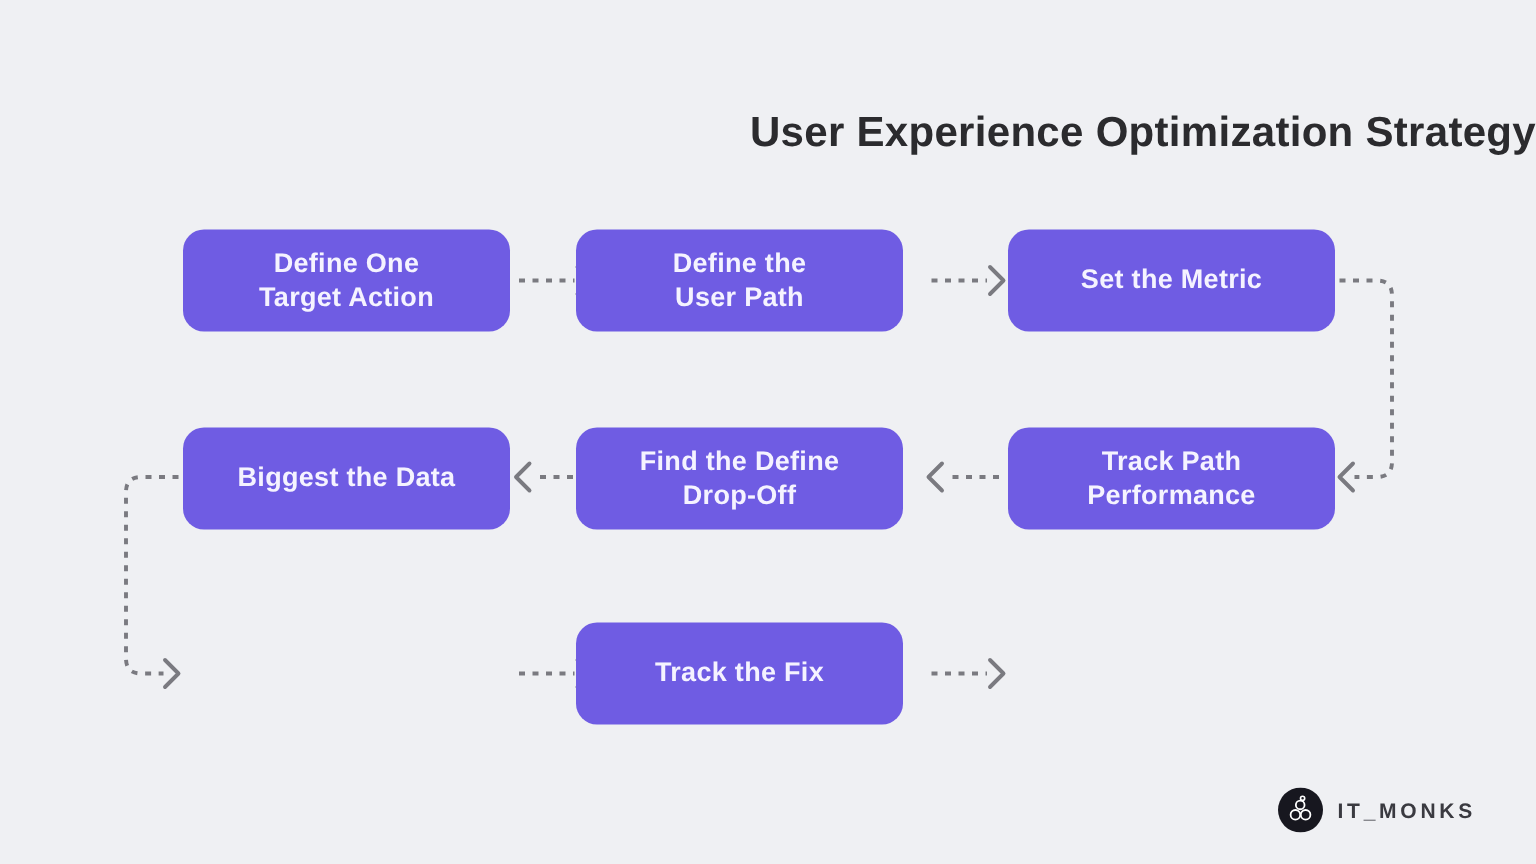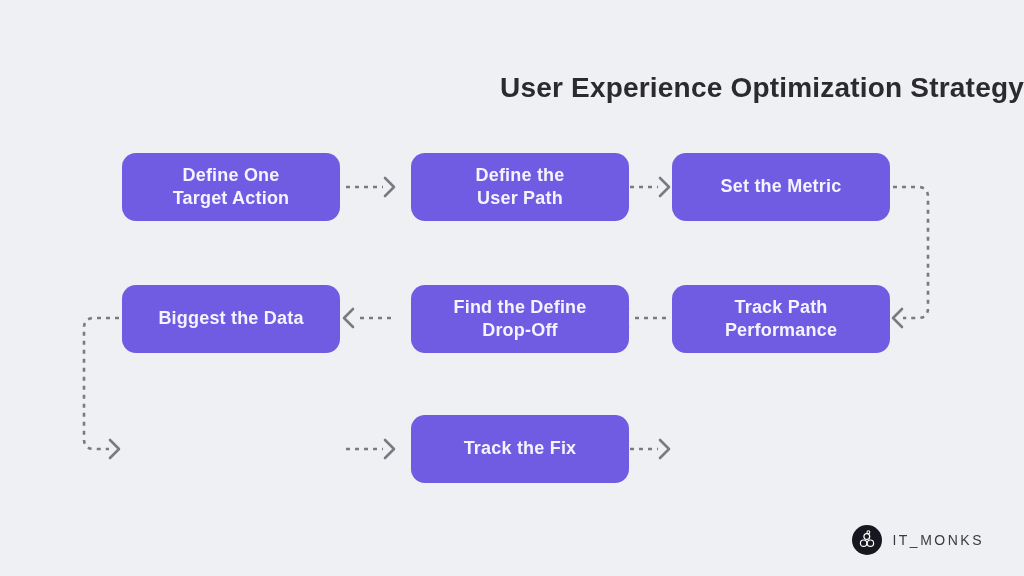--- a/index.html
+++ b/index.html
@@ -55,32 +55,32 @@
     align-items:center;
     justify-content:center;
     text-align:center;
     color:var(--box-text);
     font-size:18px;
     font-weight:bold;
     line-height:1.3;
     letter-spacing:.2px;
     white-space:pre-line;
   }
-  .col1{left:122px;} .col2{left:411px;} .col3{left:672px;justify-content:center;}
+  .col1{left:122px;} .col2{left:384px;} .col3{left:672px;justify-content:center;}
   .row1{top:153px;} .row2{top:285px;} .row3{top:415px;}
   .logo{
     position:absolute;
     right:40px;top:525px;
     display:flex;
     align-items:center;
     gap:10px;
   }
   .logo-text{
     font-size:14px;
-    font-weight:normal;
+    font-weight:bold;
     letter-spacing:2.5px;
     color:var(--logo-text);
   }
 </style>
 </head>
 <body>
 
 <div class="canvas">
 
   <h1 class="title">User Experience Optimization Strategy</h1>

